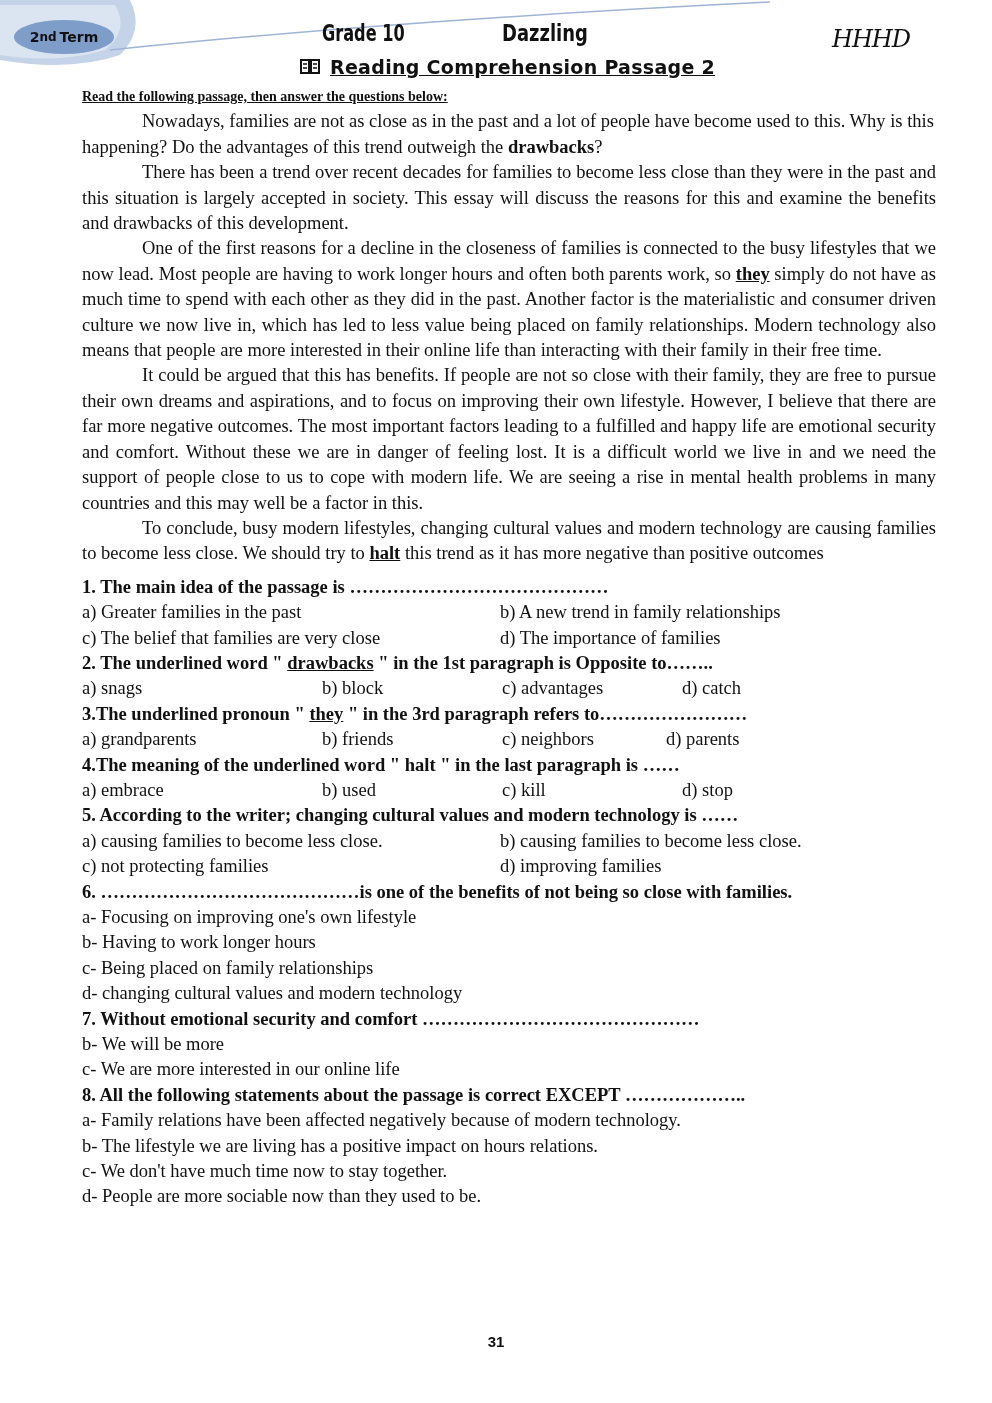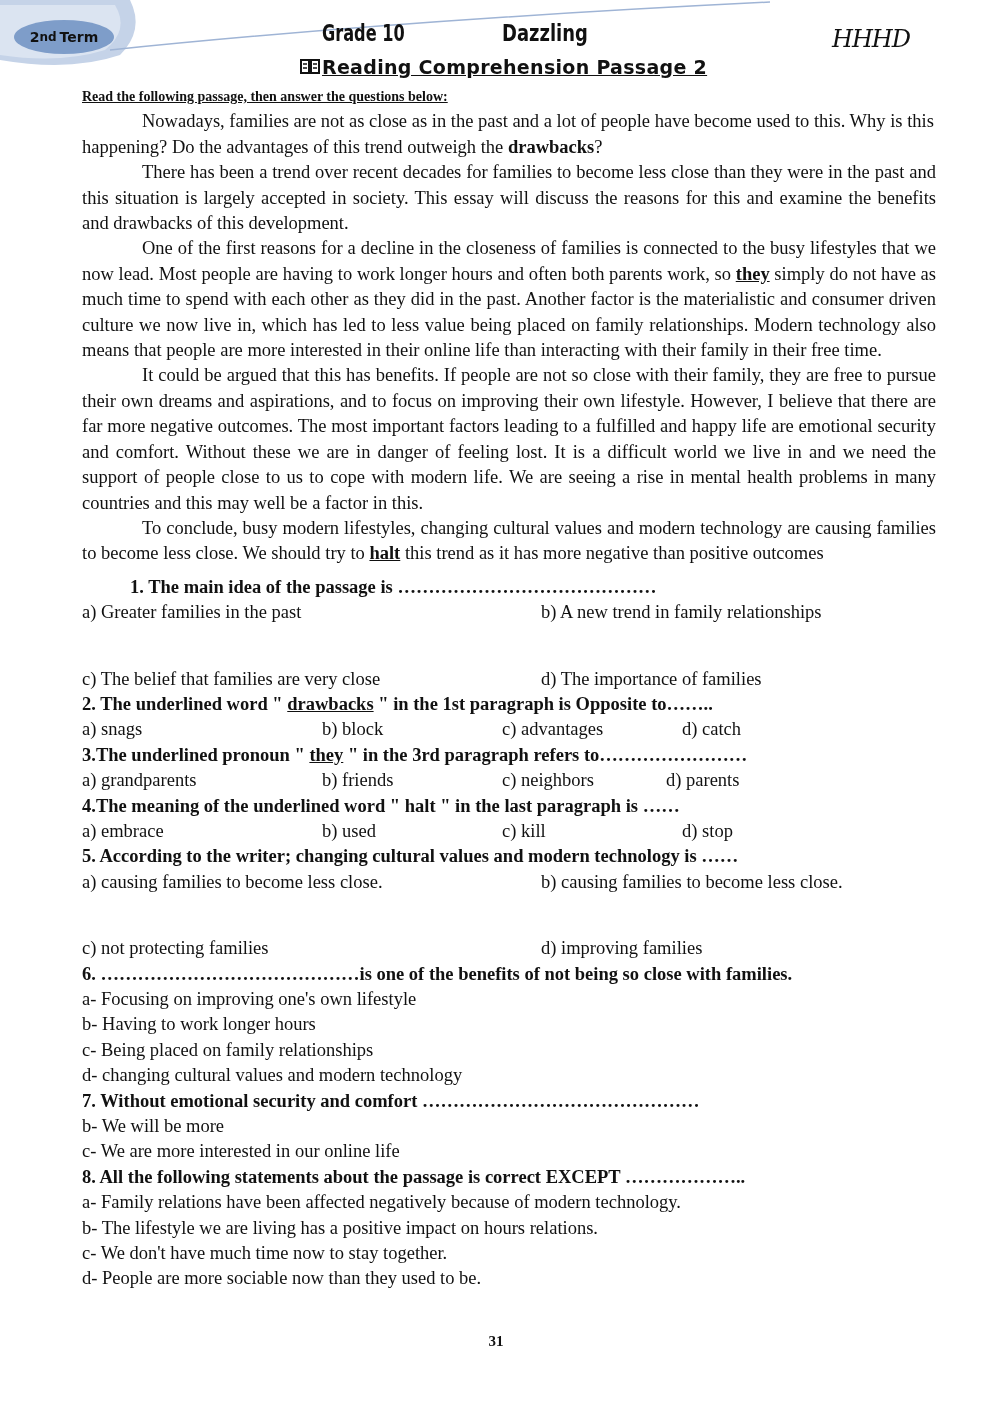--- a/index.html
+++ b/index.html
@@ -30,42 +30,42 @@
     }
     .signature {
       position: absolute; left: 800px; top: 25px;
       font-family: "DejaVu Serif", serif; font-style: italic; font-weight: normal;
       font-size: 24px; letter-spacing: -1px; margin-left: 32px;
     }
     .title {
       position: absolute; left: 300px; top: 56px;
       font-family: "DejaVu Sans", sans-serif; font-weight: bold; font-size: 19px;
       text-decoration: underline; letter-spacing: 0.3px;
-      display: flex; align-items: center; gap: 2px;
+      display: flex; align-items: center; gap: 10px;
     }
     .book-icon { display: inline-block; width: 20px; height: 16px; }
     .content {
       position: absolute; left: 82px; top: 84px; width: 854px;
       font-size: 18.5px; line-height: 25.4px;
     }
     .instr { font-weight: bold; text-decoration: underline; font-size: 14px; }
     .para { text-align: justify; text-indent: 60px; margin: 0; }
     .para.first { text-align: left; }
     .u { text-decoration: underline; font-weight: bold; }
     .b { font-weight: bold; }
     .section-head { font-weight: bold; text-decoration: underline; margin-top: 0; }
     .q { font-weight: bold; margin: 0; }
-    .opts2 { display: grid; grid-template-columns: 418px 436px; gap: 41px; }
+    .opts2 { display: grid; grid-template-columns: 418px 436px; }
     .opts4 { display: grid; grid-template-columns: 240px 180px 180px 254px; }
     .opt { margin: 0; }
     .page-num {
       position: absolute; left: 0; width: 992px; top: 1333px; text-align: center;
-      font-family: Liberation Serif, serif; font-weight: bold; font-size: 15px;
+      font-family: Liberation Sans, sans-serif; font-weight: bold; font-size: 15px;
     }
-    .q1 { margin-top: 8px; margin-left: 48px; }
+    .q1 { margin-top: 8px; }
   </style>
 </head>
 <body>
 
 <div class="header">
   <svg class="swoosh" width="800" height="80" viewBox="0 0 800 80">
     <path d="M0,0 L130,0 Q145,30 120,55 Q70,72 0,60 Z" fill="#c5d3e8"></path>
     <path d="M0,5 L115,5 Q130,30 105,50 Q60,64 0,55 Z" fill="#dbe4f1"></path>
     <path d="M110,50 Q400,20 770,2" stroke="#9fb4d5" stroke-width="1.5" fill="none"></path>
   </svg>

